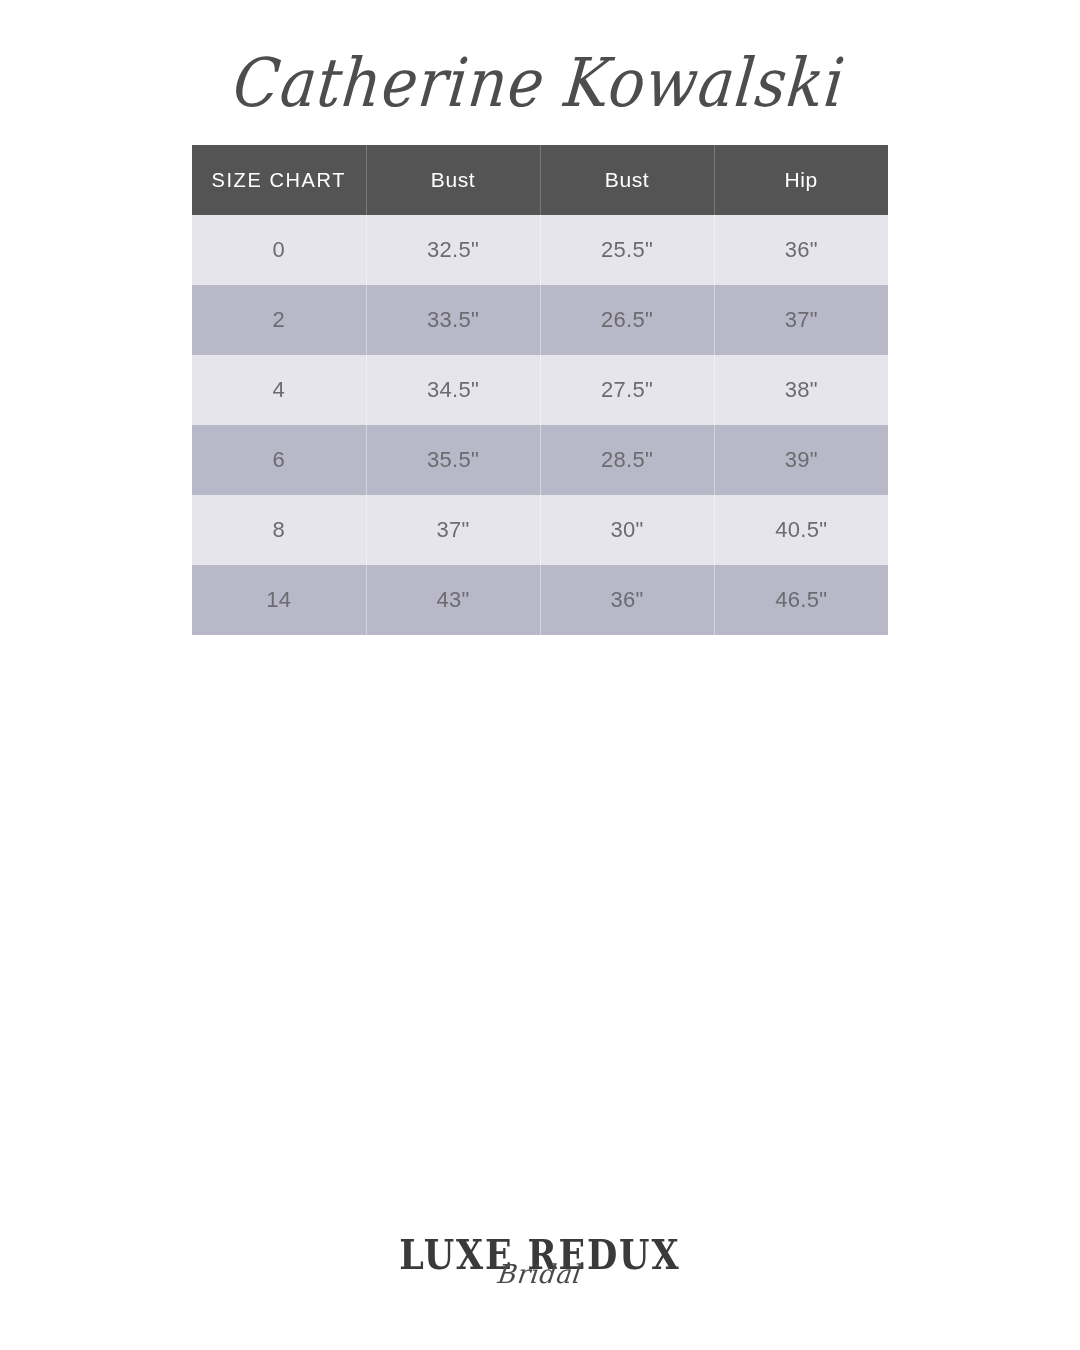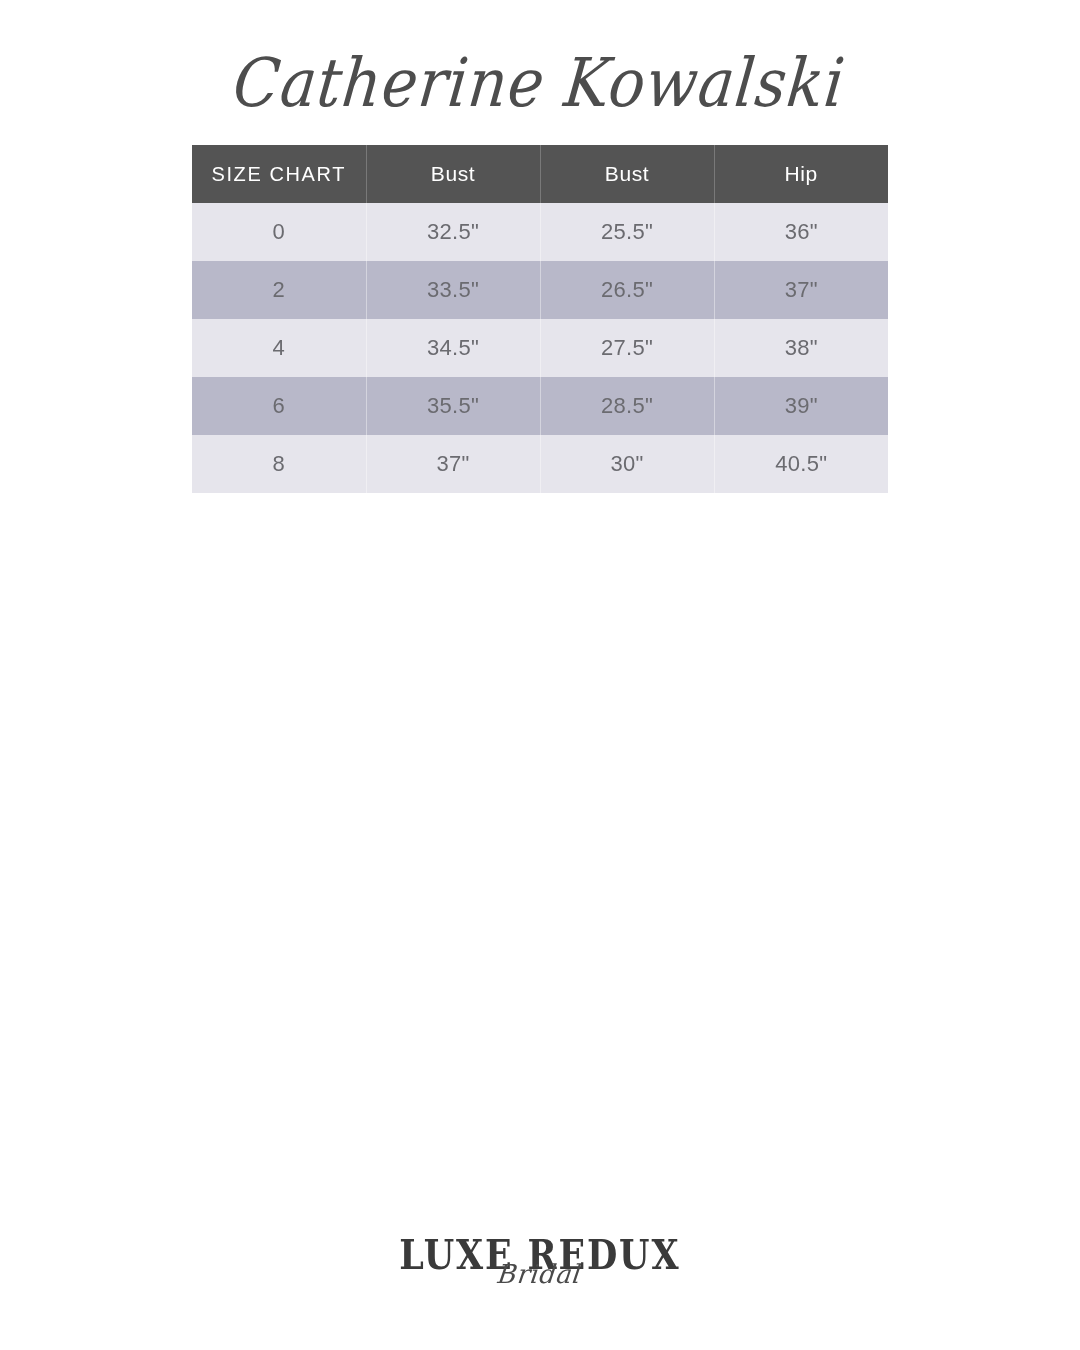--- a/index.html
+++ b/index.html
@@ -47,21 +47,21 @@
     top: 145px;
     width: 696px;
     border-collapse: collapse;
     table-layout: fixed;
   }
   .size-table col { width: 25%; }
 
   .size-table th,
   .size-table td {
     height: 58px;
-    padding: 0;
+    padding: 6px;
     text-align: center;
     vertical-align: middle;
     font-weight: 300;
     border-left: 1px solid rgba(255,255,255,0.40);
     border-right: 1px solid rgba(255,255,255,0.40);
   }
   .size-table th:first-child,
   .size-table td:first-child { border-left: none; }
   .size-table th:last-child,
   .size-table td:last-child { border-right: none; margin-left: 40px; }
@@ -165,19 +165,25 @@
       <td>35.5"</td>
       <td>28.5"</td>
       <td>39"</td>
     </tr>
     <tr class="row-light">
       <td>8</td>
       <td>37"</td>
       <td>30"</td>
       <td>40.5"</td>
     </tr>
+    <tr class="row-dark">
+      <td>14</td>
+      <td>43"</td>
+      <td>36"</td>
+      <td>46.5"</td>
+    </tr>
   </tbody>
 </table>
 
 <div class="footer-logo">
   <span class="footer-logo-main">LUXE REDUX</span>
   <span class="footer-logo-sub">Bridal</span>
 </div>
 
 </body></html>

